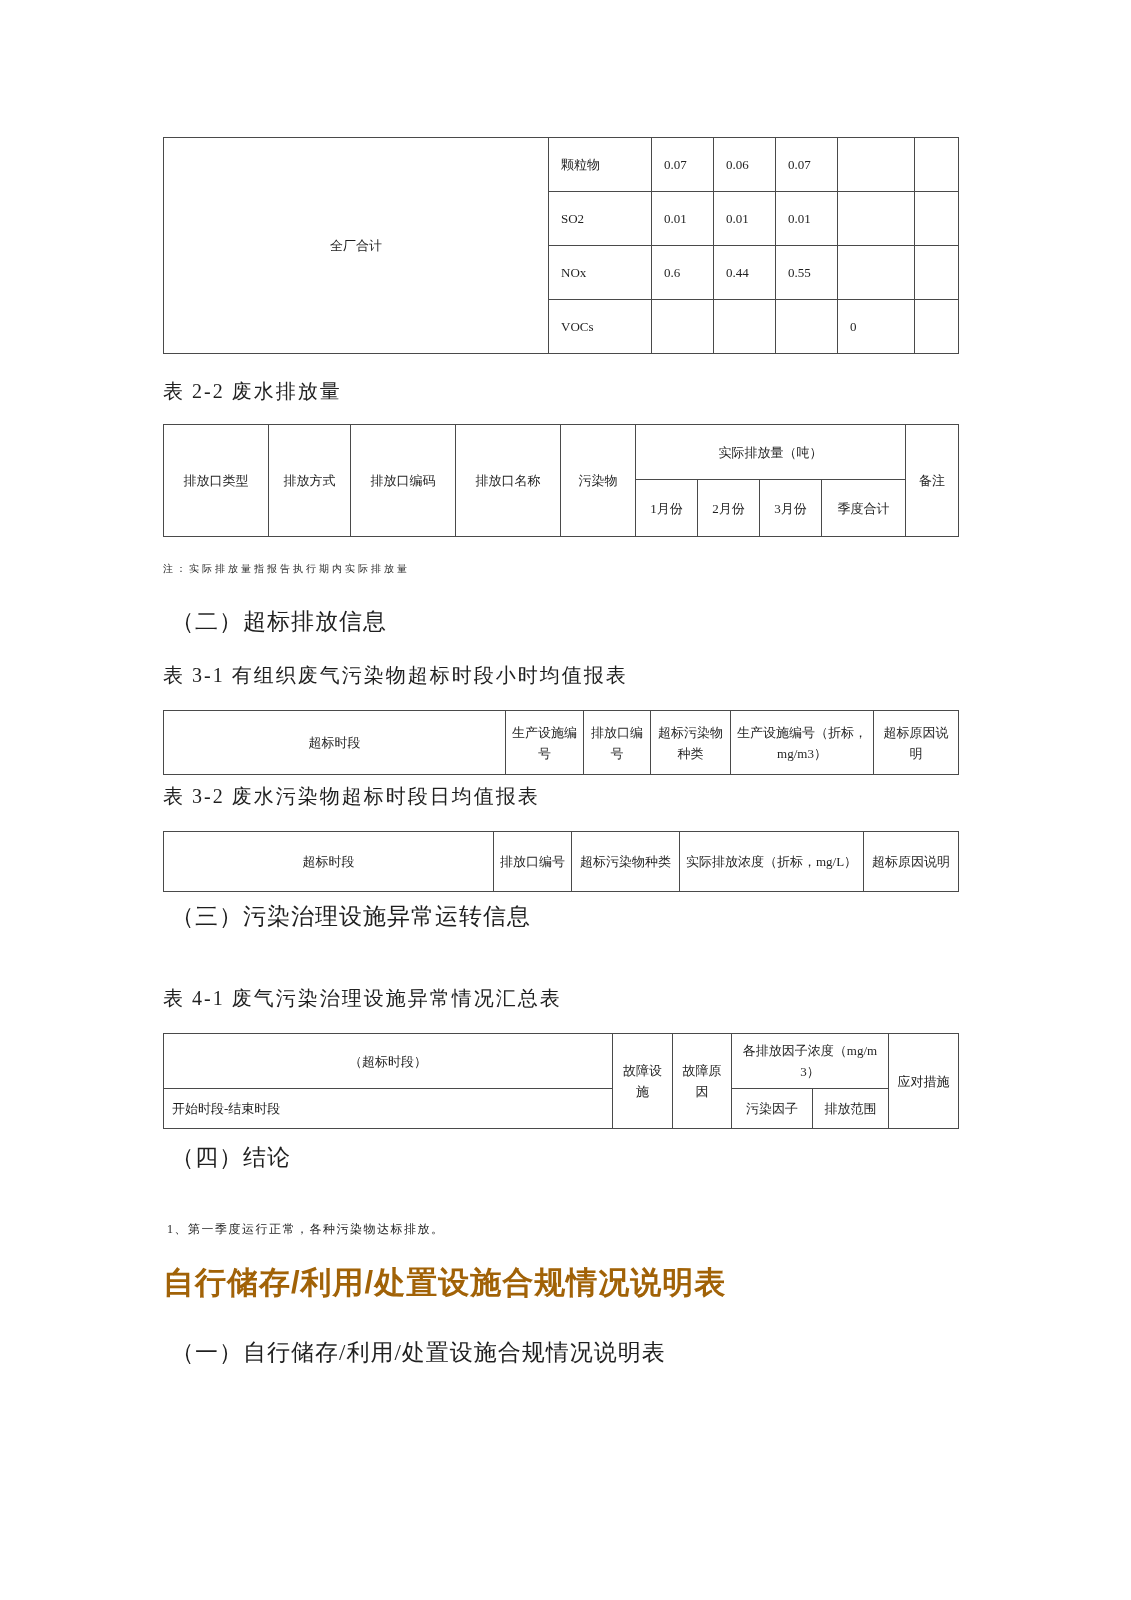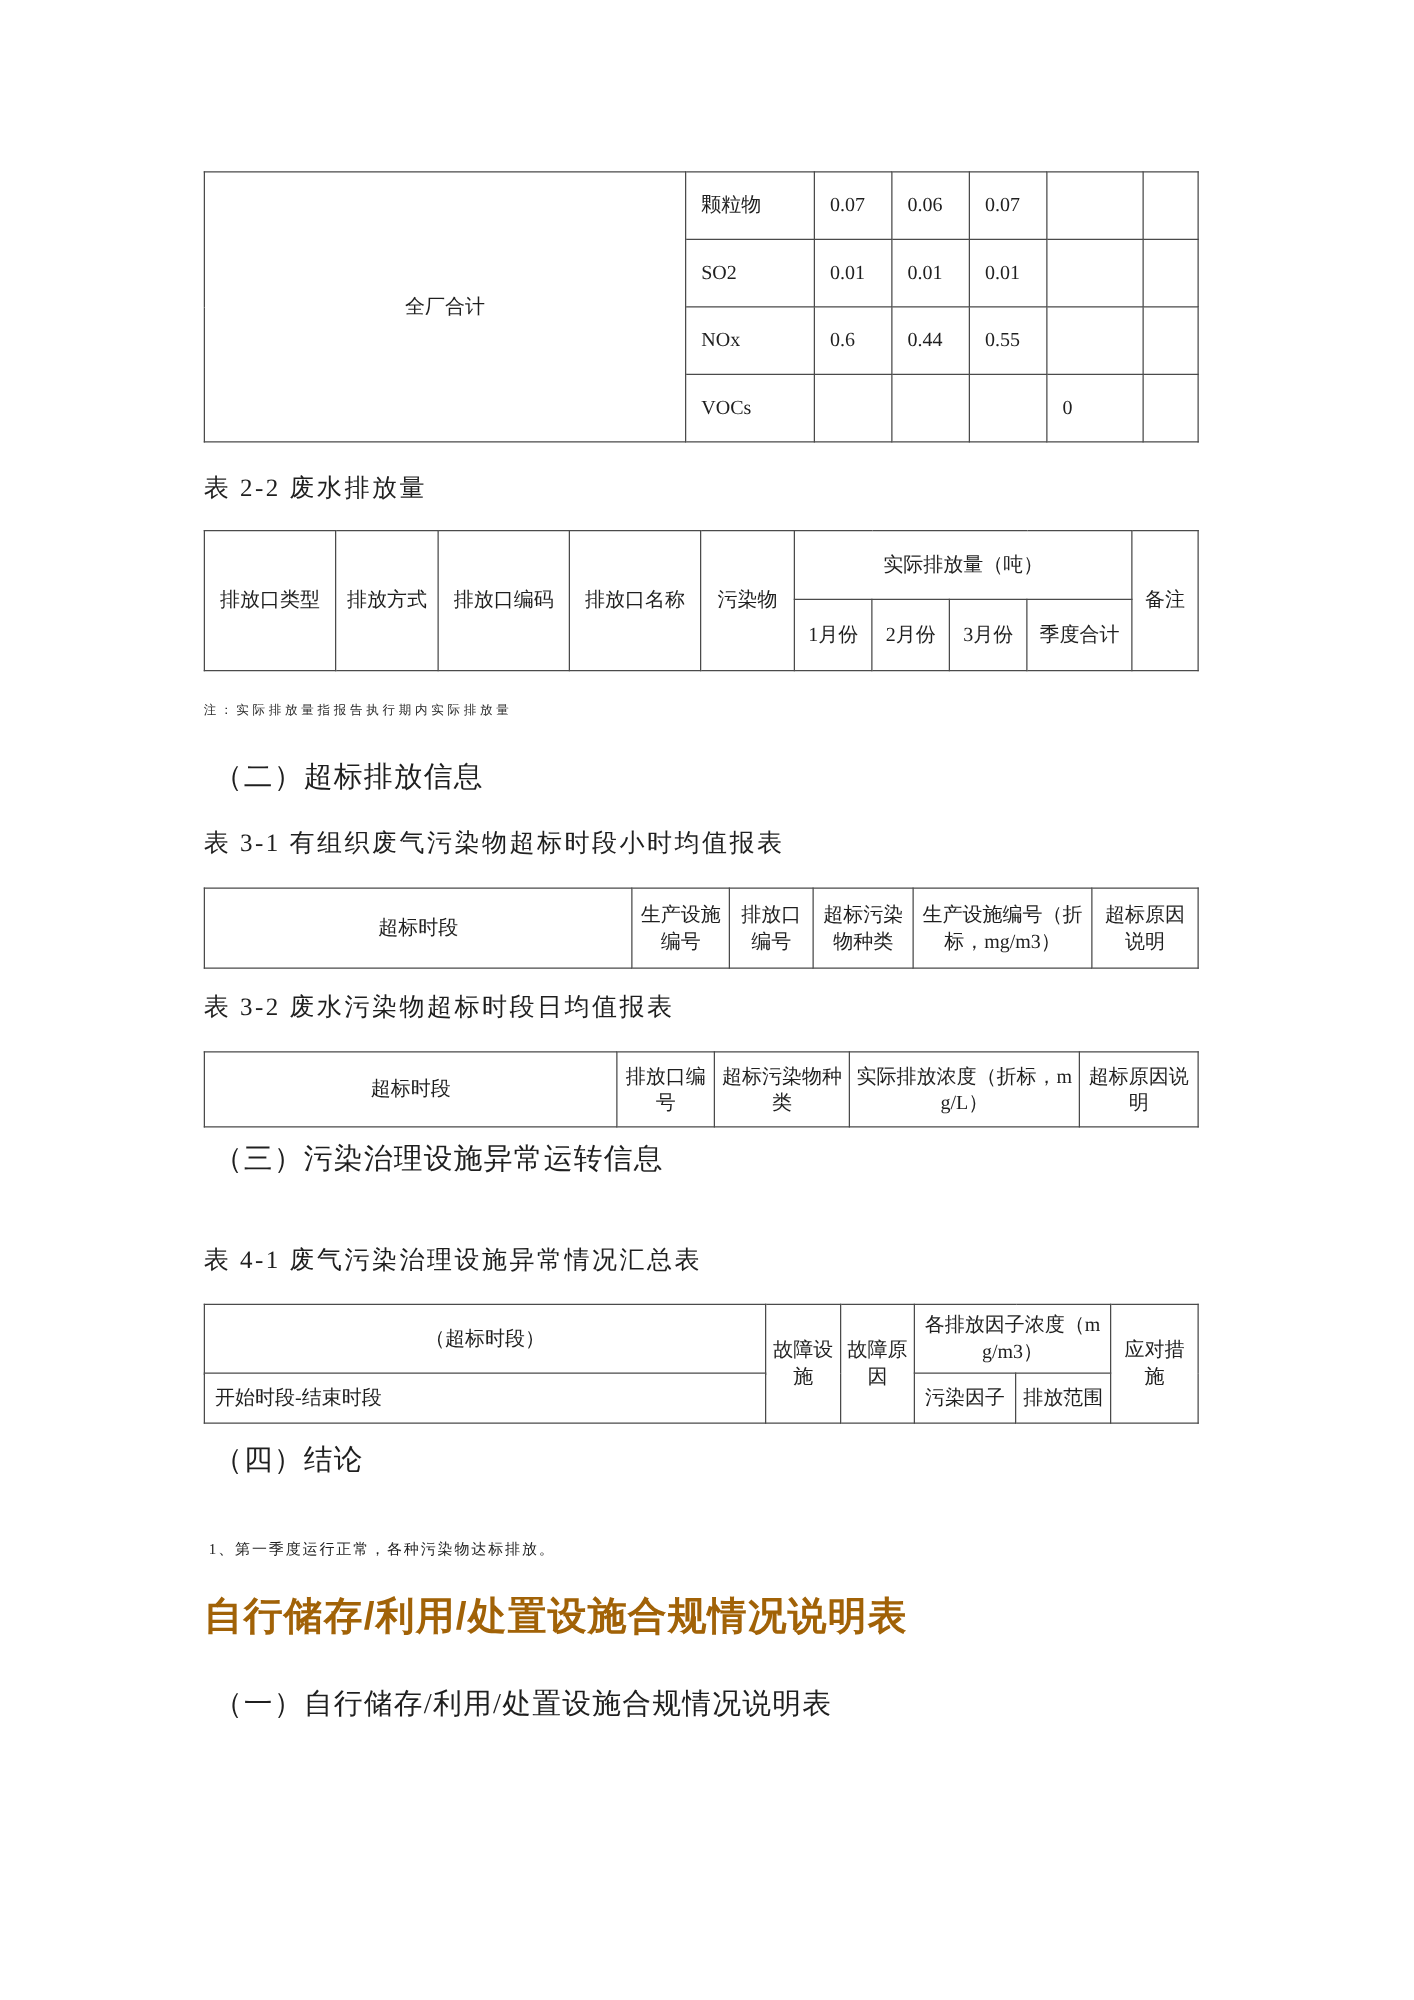--- a/index.html
+++ b/index.html
@@ -2,21 +2,21 @@
 <html><head>
 <meta charset="utf-8">
 <style>
   * { margin:0; padding:0; box-sizing:border-box; }
   html,body { width:1131px; height:1600px; background:#ffffff; }
   body { font-family:"Liberation Serif","DejaVu Serif",serif; color:#1f1f1f; position:relative; overflow:hidden; }
   .page { position:absolute; inset:0; background:#fff; }
   .content { position:absolute; left:163px; top:0; width:795px; }
 
   table { border-collapse:collapse; table-layout:fixed; width:795px; }
-  td { border:1px solid #4a4a4a; font-size:16px; text-align:center; vertical-align:middle; padding:2px 5px; line-height:21px; word-break:break-all; }
+  td { border:1px solid #4a4a4a; font-size:13px; text-align:center; vertical-align:middle; padding:2px 5px; line-height:21px; word-break:break-all; }
 
   
   .t21 td { height:54px; }
   .t21 td.left-cell { text-align:left; padding-left:12px; }
 
   
   .t22 tr.r1 td { height:55px;margin-top:24px; }
   .t22 tr.r2 td { height:57px; }
 
   
@@ -24,21 +24,21 @@
   .t32 td { height:60px; }
 
   
   .t41 tr.ra td { height:55px; }
   .t41 tr.rb td { height:17px; }
   .t41 tr.rc td { height:40px; }
   .t41 td.left-cell { text-align:left; padding-left:8px; }
 
   .caption { margin-top:22px; text-align:left; font-size:20px; line-height:30px; letter-spacing:2px; }
   .caption.c31 { }
-  .caption.c32 { margin-top:16px; }
+  .caption.c32 { margin-top:6px; }
   .caption.c41 { margin-top:50px; }
 
   .tbl { margin-top:18px; }
   .tbl.m20 { margin-top:20px; }
 
   .note { margin-top:22px; font-size:10px; line-height:20px; letter-spacing:3px; color:#2a2a2a; }
 
   .section-h { margin-top:26px; font-size:23px; line-height:33px; letter-spacing:1px; padding-left:8px; }
   .section-h.h3 { margin-top:8px; }
   .section-h.h4 { margin-top:12px; }

